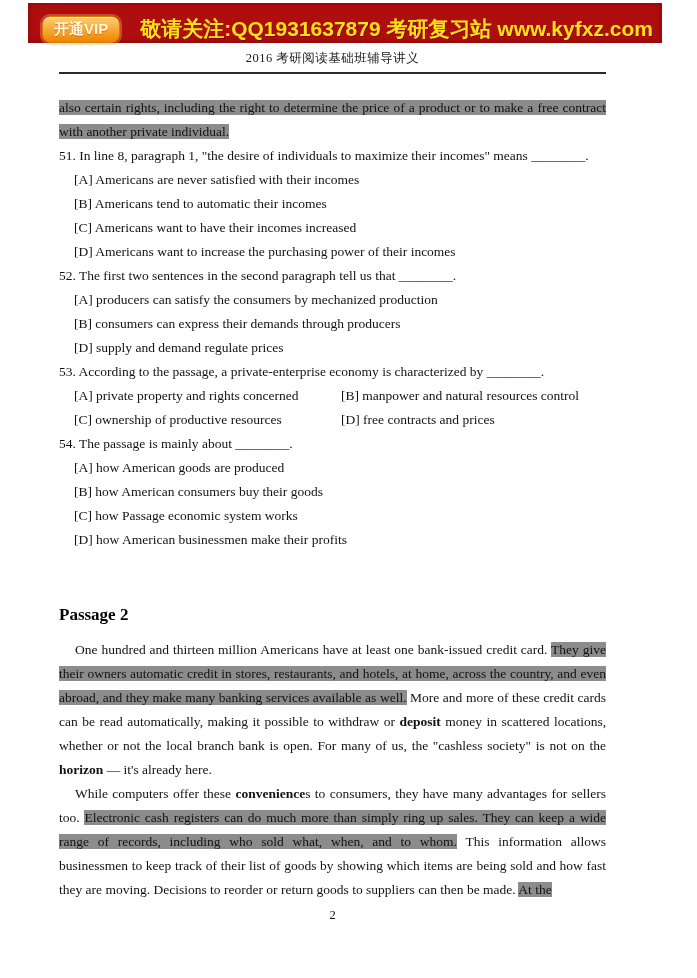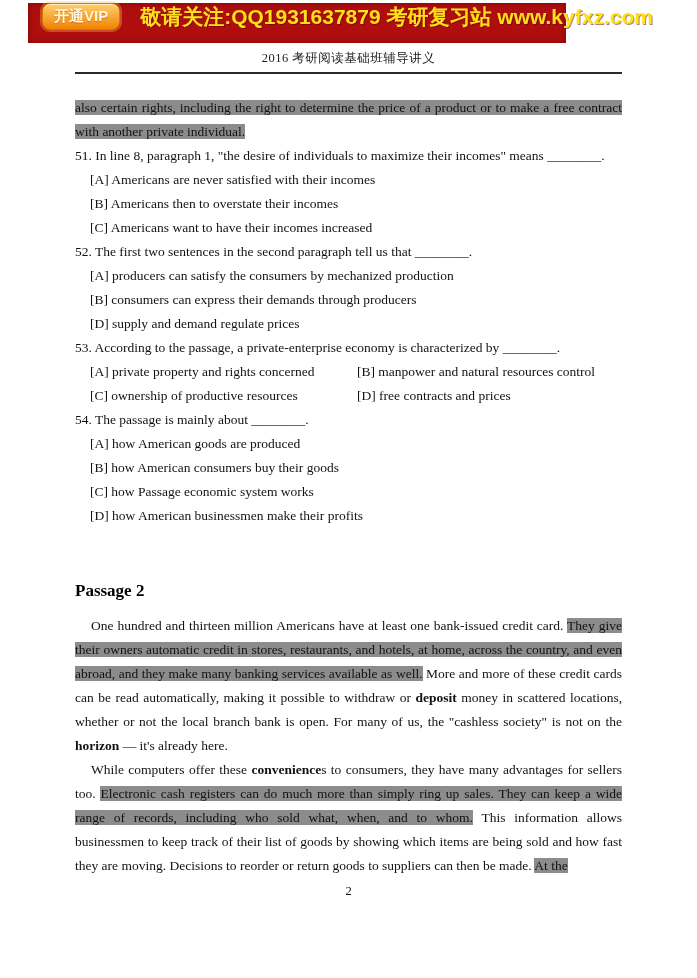--- a/index.html
+++ b/index.html
@@ -4,44 +4,44 @@
 <style>
   * { margin:0; padding:0; box-sizing:border-box; }
   html,body { background:#ffffff; }
   body {
     width:697px; height:978px; position:relative; overflow:hidden;
     font-family:"Liberation Serif", serif; color:#121212;
   }
 
   
   .banner {
-    position:absolute; left:28px; top:3px; width:538px; height:40px;
+    position:absolute; left:28px; top:3px; width:634px; height:40px;
     background:var(--banner-bg,#b00e0e);
-    display:flex; align-items:flex-start;
+    display:flex; align-items:flex-end;
     box-shadow:inset 0 0 6px rgba(80,0,0,.55);
   }
   .vip-btn {
     margin-left:14px; flex:0 0 auto;
     background:linear-gradient(var(--button-top,#ffcf6e), var(--button-bottom,#f08300));
     border:1px solid #d97a00; border-radius:8px;
     box-shadow:0 0 0 2px rgba(255,190,90,.35), inset 0 1px 0 rgba(255,255,255,.6);
     color:#fffaе0; color:#fff8dd;
     font-family:"Liberation Sans", sans-serif; font-weight:bold; font-size:15px;
     padding:3px 11px; cursor:pointer; white-space:nowrap;
     text-shadow:0 1px 1px rgba(180,80,0,.6);
   }
   .banner-text {
     margin-left:20px; white-space:nowrap;
     color:var(--banner-yellow,#ffe11a);
     font-family:"Liberation Sans", sans-serif; font-weight:bold; font-size:21px;
     text-shadow:1px 1px 0 rgba(90,0,0,.5);
   }
 
   
-  .content-col { position:absolute; left:75px; top:50px; width:547px; }
+  .content-col { position:absolute; left:59px; top:50px; width:547px; }
   .doc-header { border-bottom:2px solid #2a2a2a; padding-bottom:5px; }
   .doc-title { text-align:center; font-size:12.5px; color:#1a1a1a; letter-spacing:.5px; }
 
   .body-text { margin-top:22px; font-size:13.5px; line-height:24px; text-align:justify; }
 
   .hl { background:var(--highlight,#8c8c8c); }
   .b  { font-weight:bold; }
 
   .para { margin:0; }
   .para.indent { text-indent:16px; }
@@ -72,22 +72,23 @@
   </div>
 
   <div class="body-text">
 
     <p class="para"><span class="hl">also certain rights, including the right to determine the price of a product or to make a free contract with another private individual.</span></p>
 
     <div class="question">
       <div class="stem">51. In line 8, paragraph 1, "the desire of individuals to maximize their incomes" means ________.</div>
       <div class="options">
           <div class="option">[A] Americans are never satisfied with their incomes</div>
-          <div class="option">[B] Americans then to overstate their incomes</div>
+          <div class="option">[B] Americans tend to automatic their incomes</div>
           <div class="option">[C] Americans want to have their incomes increased</div>
+          <div class="option">[D] Americans want to increase the purchasing power of their incomes</div>
         </div>
     </div>
 
     <div class="question">
       <div class="stem">52. The first two sentences in the second paragraph tell us that ________.</div>
       <div class="options">
           <div class="option">[A] producers can satisfy the consumers by mechanized production</div>
           <div class="option">[B] consumers can express their demands through producers</div>
           <div class="option">[D] supply and demand regulate prices</div>
         </div>

